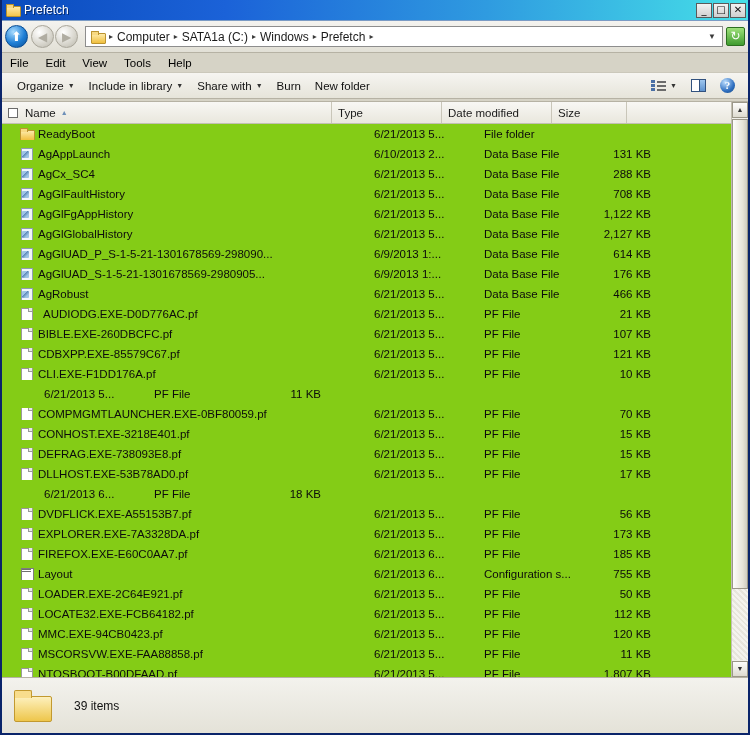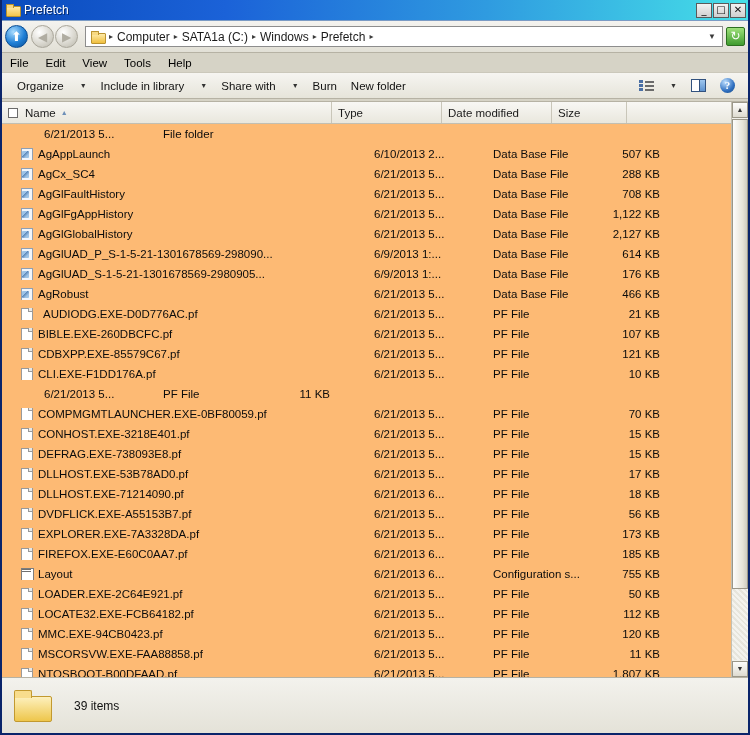--- a/index.html
+++ b/index.html
@@ -115,21 +115,21 @@
   .menuitem { padding: 1px 9px 1px 0; margin-right: 8px; font-size: 11.5px; color: #000; }
 
   
   #toolbar {
     height: 26px; display: flex; align-items: center;
     padding: 0 6px 0 8px;
     background: linear-gradient(to bottom, #f6f5f1, #e6e4da);
     border-bottom: 1px solid #b6b2a4;
   }
   .tbitem {
-    display: flex; align-items: center; gap: 16px;
+    display: flex; align-items: center; gap: 4px;
     padding: 2px 7px; font-size: 11.5px; color: #111; white-space: nowrap;
   }
   .tbcaret { font-size: 7px; color: #333; }
   .tbspacer { flex: 1 1 auto; }
   .viewicon {
     width: 15px; height: 13px; position: relative;
     display: inline-block;
   }
   .viewicon i {
     position: absolute; left: 0; width: 4px; height: 3px;
@@ -152,21 +152,21 @@
     background: radial-gradient(circle at 35% 28%, #bfe0ff, #2f6fc0 60%, #14477f);
     color: #fff; font-size: 11px; font-weight: bold;
     text-align: center; line-height: 15px;
     font-family: "Liberation Serif", serif;
   }
 
   
   #listwrap {
     position: absolute; left: 0; right: 0;
     top: 101px; bottom: 56px;
-    background: #fdba74;
+    background: #84cc16;
     border-top: 1px solid #b6b2a4;
     display: flex; flex-direction: column;
     overflow: hidden;
   }
   #colheader {
     height: 22px; display: flex; flex: 0 0 auto;
     background: linear-gradient(to bottom, #f8f7f4, #e9e7dd);
     border-bottom: 1px solid #c2bfb2;
   }
   .col {
@@ -187,21 +187,21 @@
   .sortarrow { color: #6d8fb8; font-size: 7px; margin-left: 5px; }
 
   #rows { flex: 1 1 auto; position: relative; overflow: hidden; }
   .row {
     height: 20px; display: flex; align-items: center;
     font-size: 11.5px; color: #0c0c0c; white-space: nowrap;
   }
   .cell { overflow: hidden; white-space: nowrap; display: flex; align-items: center; }
   .cell.c-name   { width: 330px; padding-left: 36px; }
   .cell.c-date   { width: 110px; padding-left: 6px; margin-left: 36px; }
-  .cell.c-type   { width: 110px; padding-left: 6px; margin-left: 9px; }
+  .cell.c-type   { width: 110px; padding-left: 6px; }
   .cell.c-size   { width: 75px; padding-right: 12px; justify-content: flex-end; }
 
   .ficon { width: 14px; height: 14px; margin-right: 6px; flex: 0 0 auto; position: relative; }
   
   .ic-folder:before {
     content: ""; position: absolute; left: 0; top: 3px; width: 13px; height: 9px;
     background: linear-gradient(to bottom, #fdeaa9, #f0bf3e);
     border: 1px solid #bb9430; border-radius: 1px;
   }
   .ic-folder:after {
@@ -388,32 +388,36 @@
         <span>Date modified</span>
       </div>
       <div class="col c-size">
         <span>Size</span>
       </div>
       <div class="col c-extra"></div>
     </div>
 
     <div id="rows">
         <div class="row">
+          <div class="cell c-name" style="position: relative;">
+            <span class="ficon ic-folder" style="position: absolute; left: 18px;"></span>
+            <span>ReadyBoot</span>
+          </div>
           <div class="cell c-date">6/21/2013 5...</div>
           <div class="cell c-type">File folder</div>
           <div class="cell c-size"></div>
         </div>
         <div class="row">
           <div class="cell c-name" style="position: relative;">
             <span class="ficon ic-db" style="position: absolute; left: 18px;"></span>
             <span>AgAppLaunch</span>
           </div>
           <div class="cell c-date">6/10/2013 2...</div>
           <div class="cell c-type">Data Base File</div>
-          <div class="cell c-size">507 KB</div>
+          <div class="cell c-size">131 KB</div>
         </div>
         <div class="row">
           <div class="cell c-name" style="position: relative;">
             <span class="ficon ic-db" style="position: absolute; left: 18px;"></span>
             <span>AgCx_SC4</span>
           </div>
           <div class="cell c-date">6/21/2013 5...</div>
           <div class="cell c-type">Data Base File</div>
           <div class="cell c-size">288 KB</div>
         </div>
@@ -542,24 +546,20 @@
         <div class="row">
           <div class="cell c-name" style="position: relative;">
             <span class="ficon ic-page" style="position: absolute; left: 18px;"></span>
             <span>DLLHOST.EXE-53B78AD0.pf</span>
           </div>
           <div class="cell c-date">6/21/2013 5...</div>
           <div class="cell c-type">PF File</div>
           <div class="cell c-size">17 KB</div>
         </div>
         <div class="row">
-          <div class="cell c-name" style="position: relative;">
-            <span class="ficon ic-page" style="position: absolute; left: 18px;"></span>
-            <span>DLLHOST.EXE-71214090.pf</span>
-          </div>
           <div class="cell c-date">6/21/2013 6...</div>
           <div class="cell c-type">PF File</div>
           <div class="cell c-size">18 KB</div>
         </div>
         <div class="row">
           <div class="cell c-name" style="position: relative;">
             <span class="ficon ic-page" style="position: absolute; left: 18px;"></span>
             <span>DVDFLICK.EXE-A55153B7.pf</span>
           </div>
           <div class="cell c-date">6/21/2013 5...</div>

